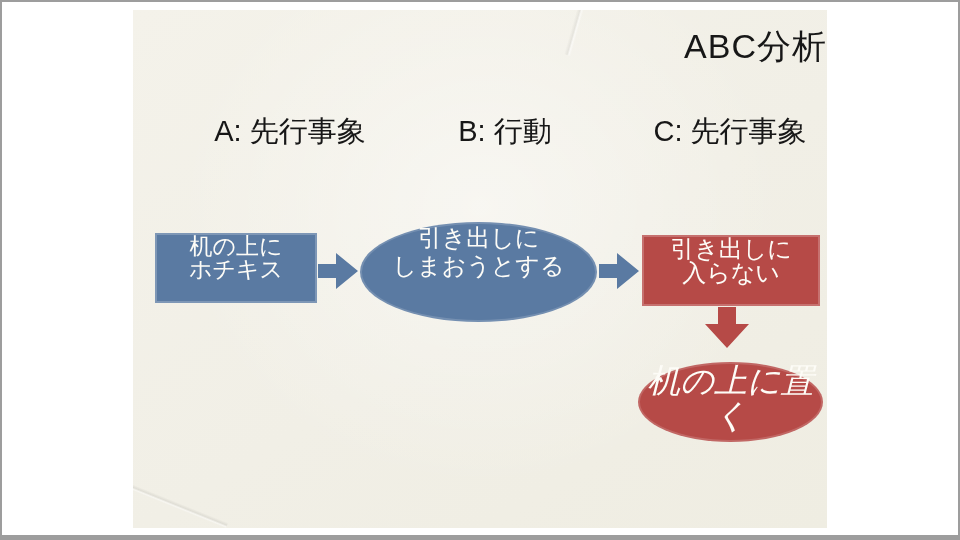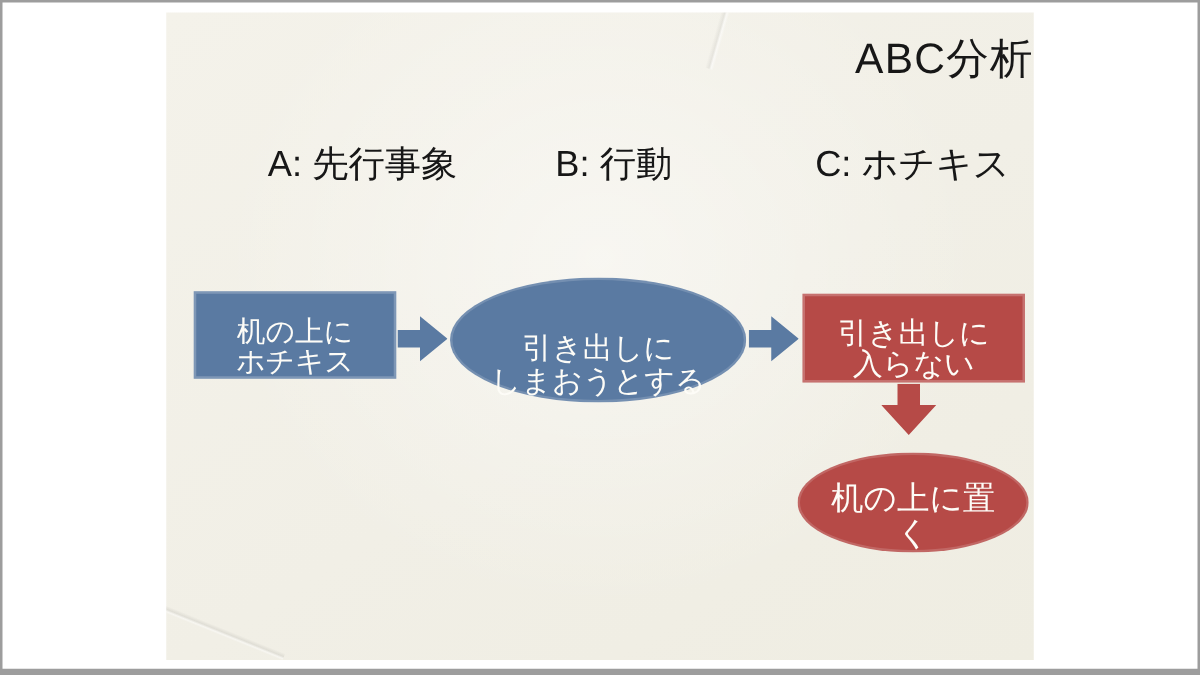--- a/index.html
+++ b/index.html
@@ -64,27 +64,27 @@
   .col-header {
     position: absolute;
     top: 102px;
     transform: translateX(-50%);
     font-size: 29px;
     color: var(--text-color, #171717);
     white-space: nowrap;
     margin-left: 28px;
   }
   .col-a { left: 129px; }
-  .col-b { left: 330px; }
+  .col-b { left: 344px; }
   .col-c { left: 569px; }
 
   .node {
     position: absolute;
     display: flex;
-    align-items: flex-end;
+    align-items: flex-start;
     justify-content: center;
     text-align: center;
     box-sizing: border-box;
     color: var(--shape-text, #fdfcf7);
     white-space: pre-line;
   }
   .node .node-label {
     white-space: pre-line;
   }
   .rect-node {
@@ -104,21 +104,21 @@
   #node-behavior {
     left: 227px; top: 212px; width: 237px; height: 100px;
     font-size: 24px; line-height: 1.15;
   }
   #node-consequence {
     left: 509px; top: 225px; width: 178px; height: 71px;
     font-size: 24px; line-height: 1.02;
   }
   #node-result {
     left: 505px; top: 352px; width: 185px; height: 80px;
-    font-size: 26px; line-height: 1.05;
+    font-size: 33px; line-height: 1.05; font-style: italic;
   }
   .flow-arrow { position: absolute; }
   #arrow-1 { left: 185px; top: 242px; }
   #arrow-2 { left: 466px; top: 242px; }
   #arrow-3 { left: 572px; top: 297px; }
   .arrow-blue-fill { fill: var(--blue, #5a7aa2); }
   .arrow-red-fill  { fill: var(--red,  #b64a47); }
 </style>
 </head>
 <body>
@@ -126,21 +126,21 @@
 <div id="frame">
   <div id="slide">
 
     <div class="crease crease-top"></div>
     <div class="crease crease-bottom"></div>
 
     <div class="slide-title">ABC分析</div>
 
     <div class="col-header col-a">A: 先行事象</div>
     <div class="col-header col-b">B: 行動</div>
-    <div class="col-header col-c">C: ホチキス</div>
+    <div class="col-header col-c">C: 先行事象</div>
 
     <div id="node-antecedent" class="node rect-node blue-fill">
       <span class="node-label">机の上に
 ホチキス</span>
     </div>
 
     <svg id="arrow-1" class="flow-arrow" width="40" height="38" viewBox="0 0 40 38">
       <polygon class="arrow-blue-fill" points="0,12 18,12 18,1 40,19 18,37 18,26 0,26"></polygon>
     </svg>
 

